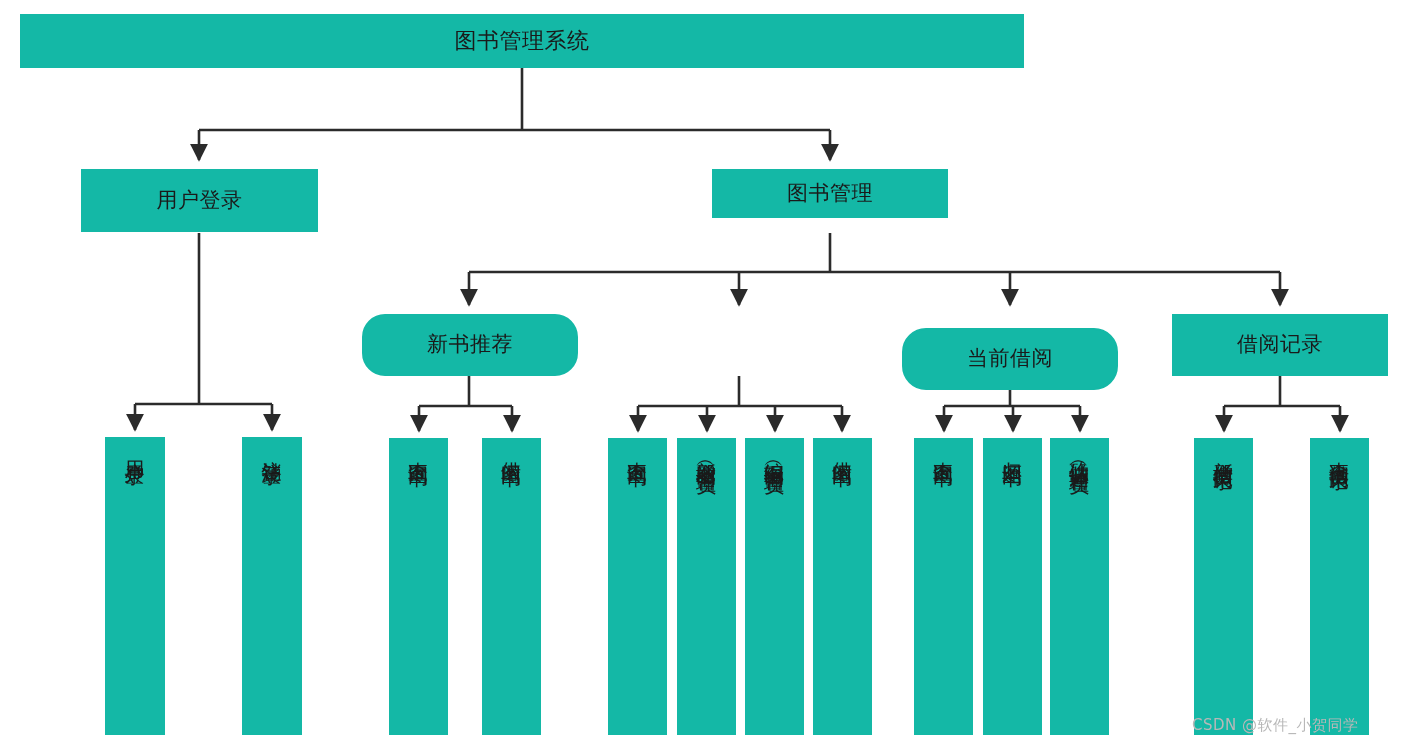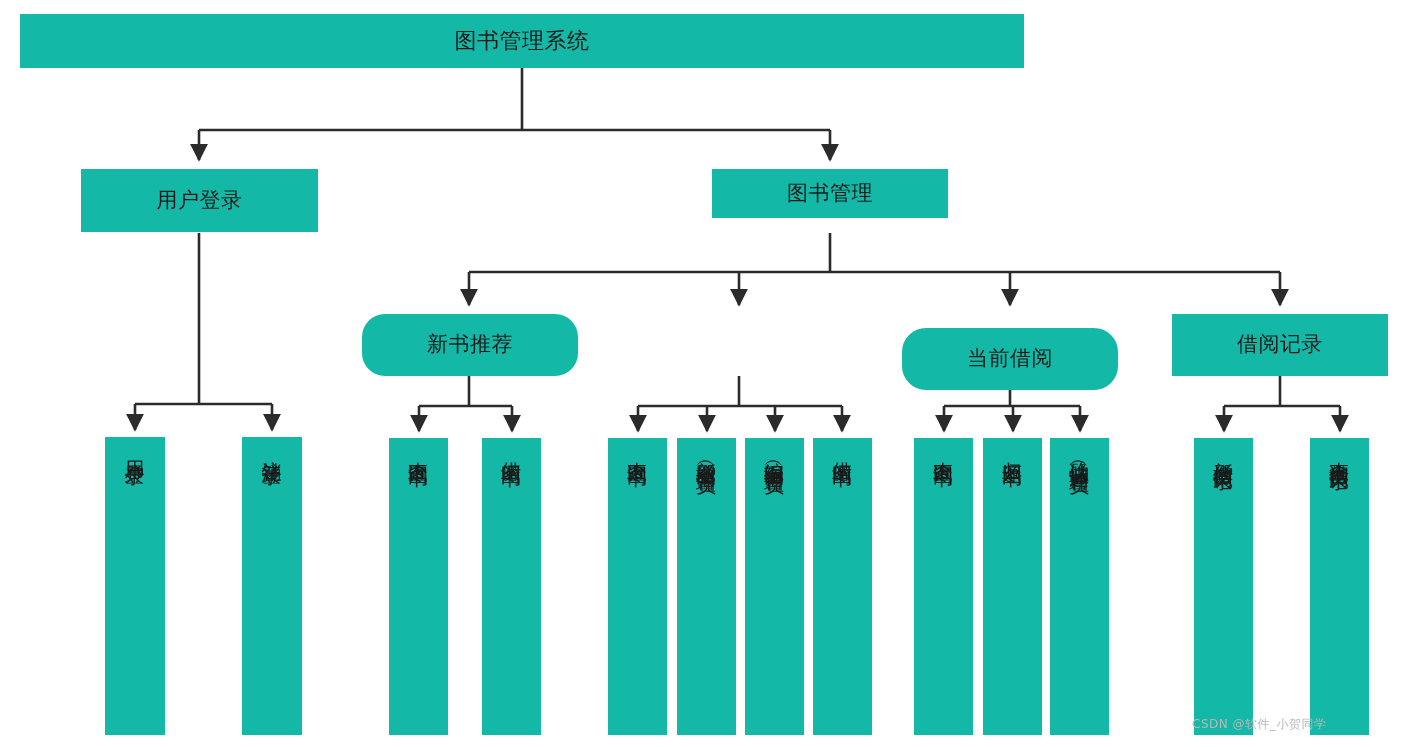--- a/index.html
+++ b/index.html
@@ -60,21 +60,21 @@
     writing-mode: vertical-rl;
     text-orientation: upright;
     font-size: 20px;
     letter-spacing: 2px;
     line-height: 1.0;
     white-space: nowrap;
   }
   .watermark {
     position: absolute;
     color: #b8b8b8;
-    font-size: 12px;
+    font-size: 15px;
     letter-spacing: 0.5px;
     white-space: nowrap;
     user-select: none;
   }
 </style>
 </head>
 <body>
 
 <div id="diagram-root">
 

